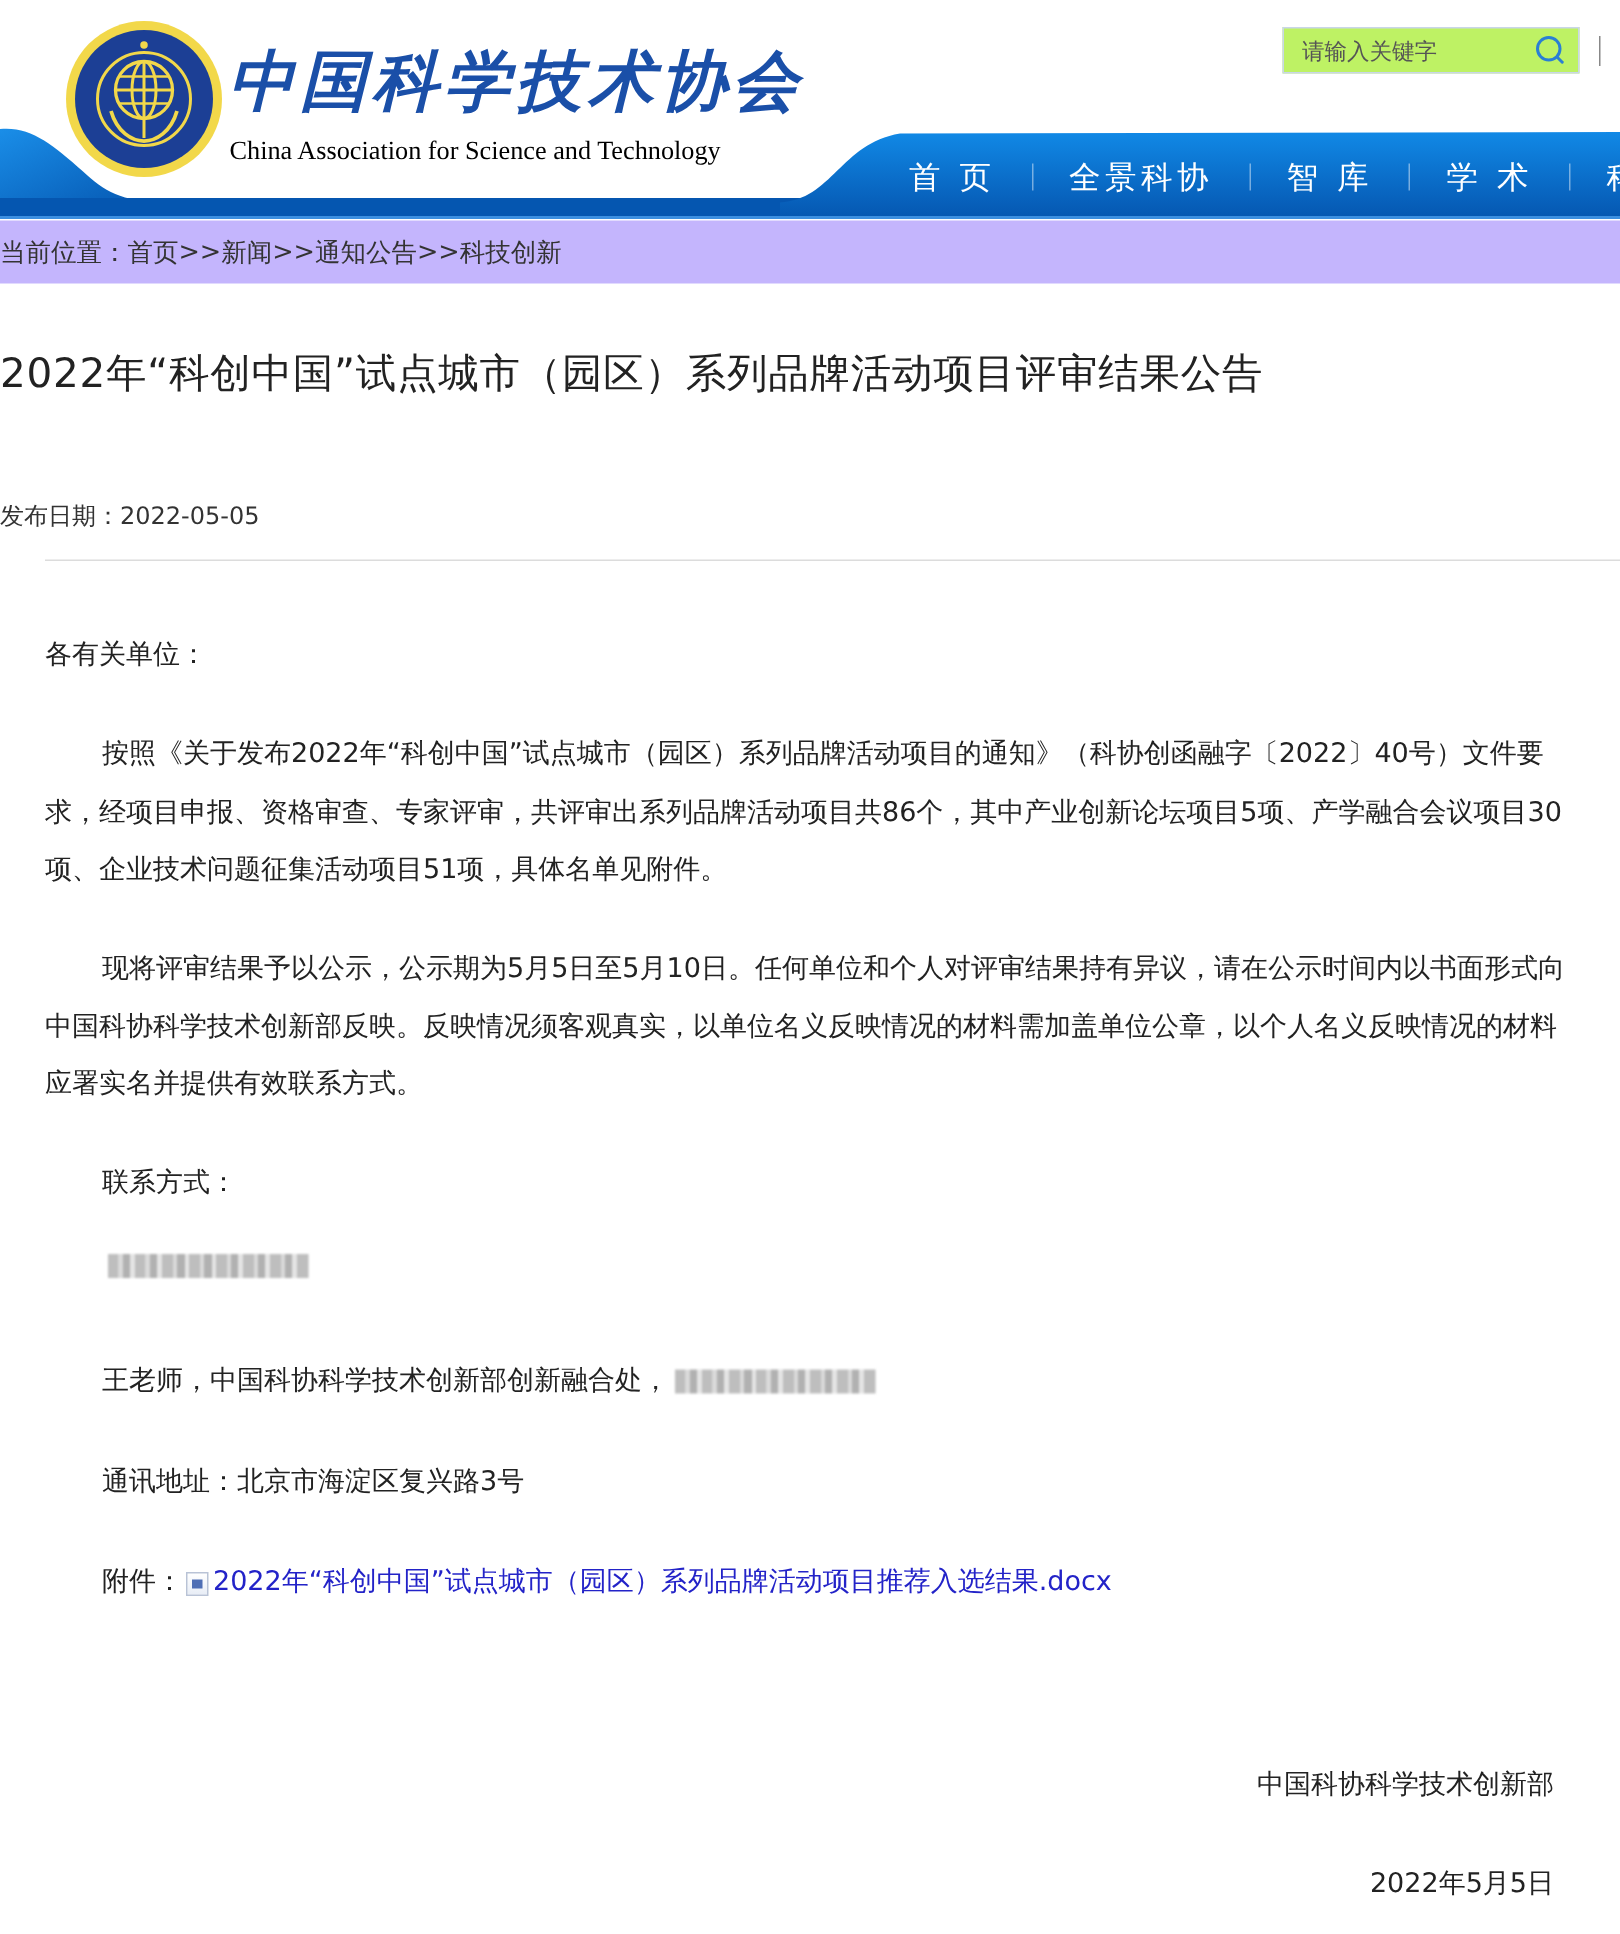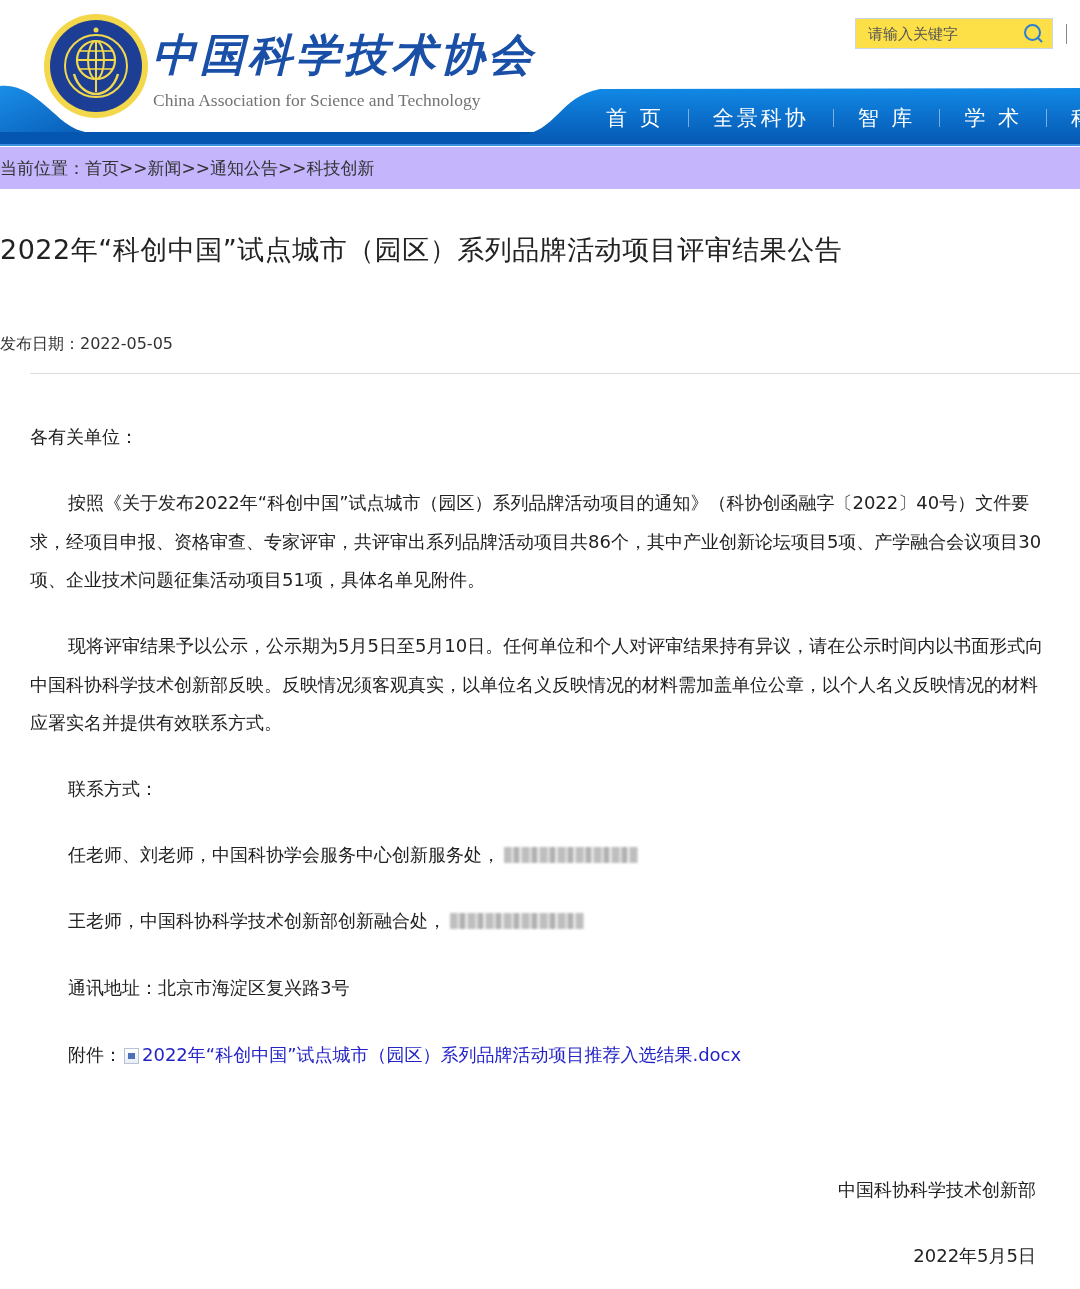--- a/index.html
+++ b/index.html
@@ -8,24 +8,24 @@
 
     
     .header { position: absolute; left: 0; top: 0; width: 1080px; height: 184px; overflow: hidden; background: #fff; }
     .header-wave { position: absolute; left: 0; top: 0; width: 1080px; height: 146px; }
     .logo-emblem { position: absolute; left: 44px; top: 14px; width: 104px; height: 104px; border-radius: 50%;
       background: #f2d84a; display: flex; align-items: center; justify-content: center; }
     .logo-emblem svg { width: 104px; height: 104px; }
     .logo-cn { position: absolute; left: 152px; top: 30px; font-family: "DejaVu Serif", "Liberation Serif", serif;
       font-size: 44px; font-weight: bold; color: #1a4fa8; letter-spacing: 4px; font-style: italic; line-height: 50px; }
     .logo-en { position: absolute; left: 153px; top: 89px; font-family: "Liberation Serif", "DejaVu Serif", serif;
-      font-size: 17.5px; color: #737373; line-height: 22px; }
+      font-size: 17.5px; color: #000000; line-height: 22px; }
 
     .search-box { position: absolute; left: 855px; top: 18px; width: 198px; height: 31px; border: 1px solid #c9d6e8;
-      background: #fde047; display: flex; align-items: center; }
+      background: #bef264; display: flex; align-items: center; }
     .search-input { border: none; outline: none; background: transparent; width: 160px; height: 29px; padding-left: 12px;
       font-size: 15px; color: #555; font-family: "DejaVu Sans", sans-serif; }
     .search-input::placeholder { color: #555; }
     .search-icon { position: absolute; right: 6px; top: 3px; width: 24px; height: 24px; cursor: pointer; }
     .header-divider { position: absolute; left: 1066px; top: 24px; width: 1px; height: 20px; background: #888; }
 
     .nav { position: absolute; left: 582px; top: 96px; display: flex; align-items: center; height: 44px; }
     .nav-item { color: #fff; font-size: 21px; letter-spacing: 3px; padding: 0 24px; line-height: 44px; cursor: pointer; white-space: nowrap; }
     .nav-sep { width: 1px; height: 18px; background: rgba(255,255,255,0.45); }
 
@@ -145,21 +145,20 @@
   <span>发布日期：</span><span>2022-05-05</span>
 </div>
 <div class="rule"></div>
 
 <p class="body-text p-greeting">各有关单位：</p>
 <p class="body-text indent p-1">按照《关于发布2022年“科创中国”试点城市（园区）系列品牌活动项目的通知》（科协创函融字〔2022〕40号）文件要求，经项目申报、资格审查、专家评审，共评审出系列品牌活动项目共86个，其中产业创新论坛项目5项、产学融合会议项目30项、企业技术问题征集活动项目51项，具体名单见附件。</p>
 <p class="body-text indent p-2">现将评审结果予以公示，公示期为5月5日至5月10日。任何单位和个人对评审结果持有异议，请在公示时间内以书面形式向中国科协科学技术创新部反映。反映情况须客观真实，以单位名义反映情况的材料需加盖单位公章，以个人名义反映情况的材料应署实名并提供有效联系方式。</p>
 
 <p class="body-text p-contact-label">联系方式：</p>
 <div class="body-text p-contact-1">
-  <span>任老师、刘老师，中国科协学会服务中心创新服务处，</span>
   <span class="redacted redacted-1"></span>
 </div>
 <div class="body-text p-contact-2">
   <span>王老师，中国科协科学技术创新部创新融合处，</span>
   <span class="redacted redacted-2"></span>
 </div>
 
 <p class="body-text p-address">通讯地址：北京市海淀区复兴路3号</p>
 
 <div class="body-text p-attach">

